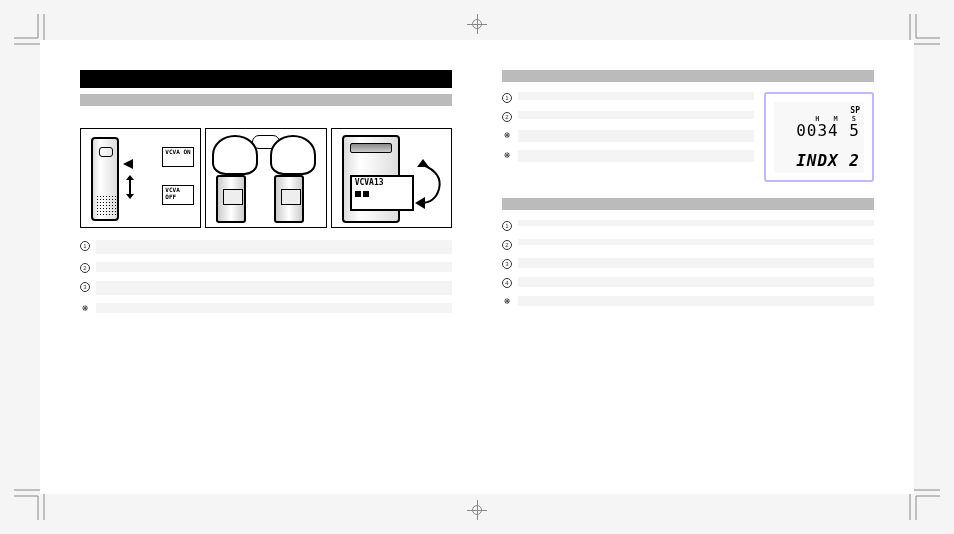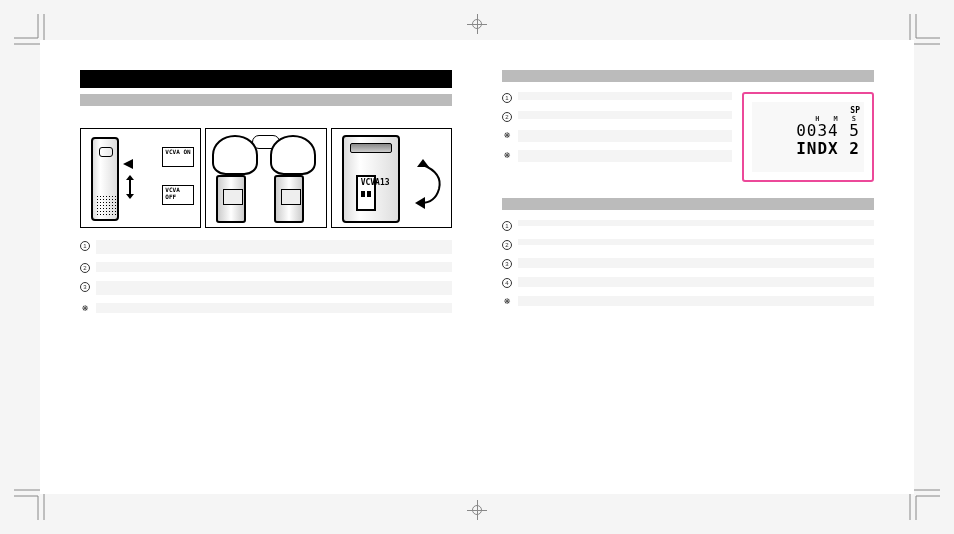--- a/index.html
+++ b/index.html
@@ -118,24 +118,24 @@
   
   .right-top {
     display: flex;
     gap: 10px;
     margin-bottom: 16px;
   }
   .right-top .step-list { flex: 1; }
   
   
   .lcd-box {
-    width: 132px;
+    width: 110px;
     height: 90px;
     background: #fff;
-    border: 2px solid #ec4899;
+    border: 2px solid #c4b5fd;
     border-radius: 3px;
     padding: 8px;
     display: flex;
     flex-direction: column;
     font-family: monospace;
     flex-shrink: 0;
   }
   .lcd-inner {
     flex: 1;
     background: #f8f8f8;
@@ -166,22 +166,23 @@
     line-height: 1;
     color: #000;
   }
   .lcd-indx {
     font-family: monospace;
     font-size: 16px;
     font-weight: bold;
     letter-spacing: 1px;
     text-align: right;
     line-height: 1;
-    margin-top: 2px;
+    margin-top: 14px;
     color: #000;
+    font-style: italic;
   }
   
   
   .device1 {
     position: absolute;
     left: 10px;
     top: 8px;
     width: 28px;
     height: 84px;
     border: 2px solid #000;
@@ -318,22 +319,22 @@
     left: 6px;
     right: 6px;
     height: 10px;
     border: 1px solid #000;
     border-radius: 2px;
     background: linear-gradient(#888, #ccc);
   }
   .device3 .screen3 {
     position: absolute;
     top: 38px;
-    left: 12px;
-    width: 20px;
+    left: 6px;
+    width: 64px;
     height: 36px;
     border: 2px solid #000;
     background: #fff;
     padding: 2px 3px;
     font-family: monospace;
     font-size: 8px;
     font-weight: bold;
     line-height: 1.1;
     color: #000;
   }

